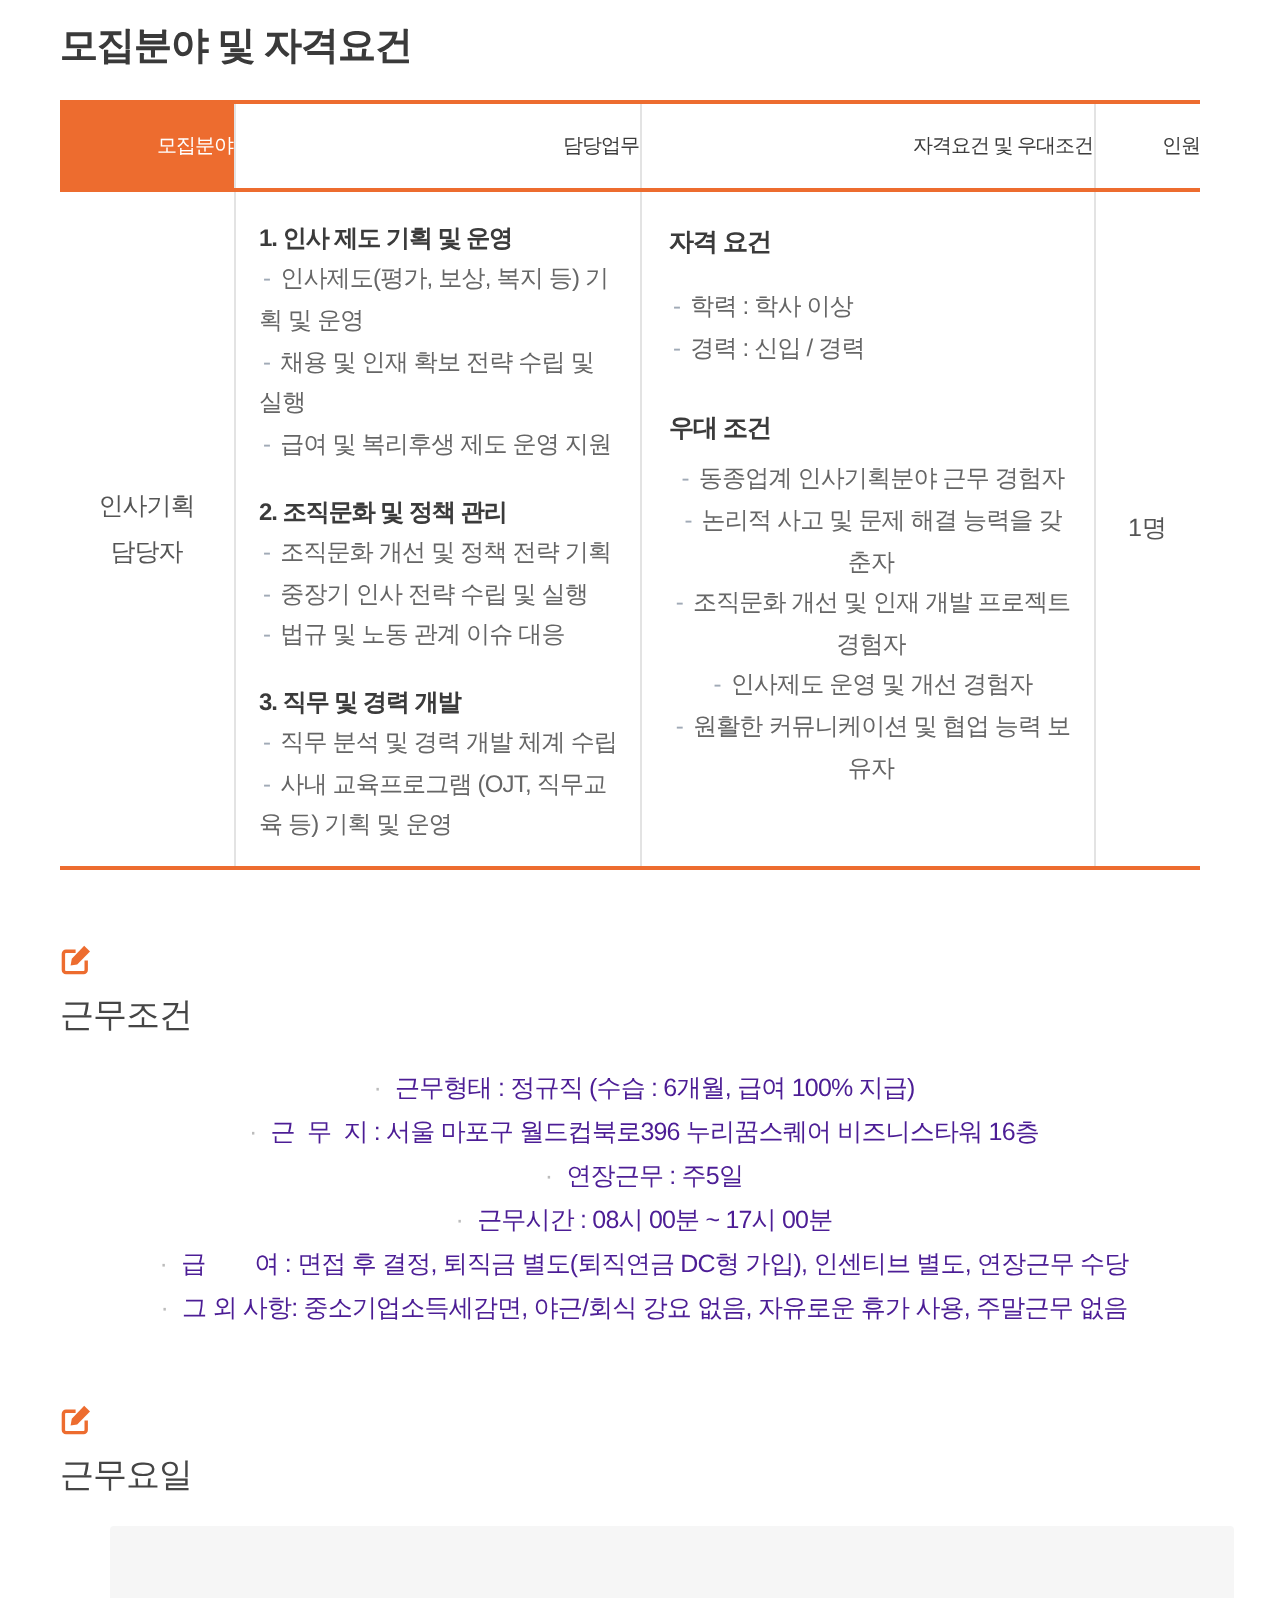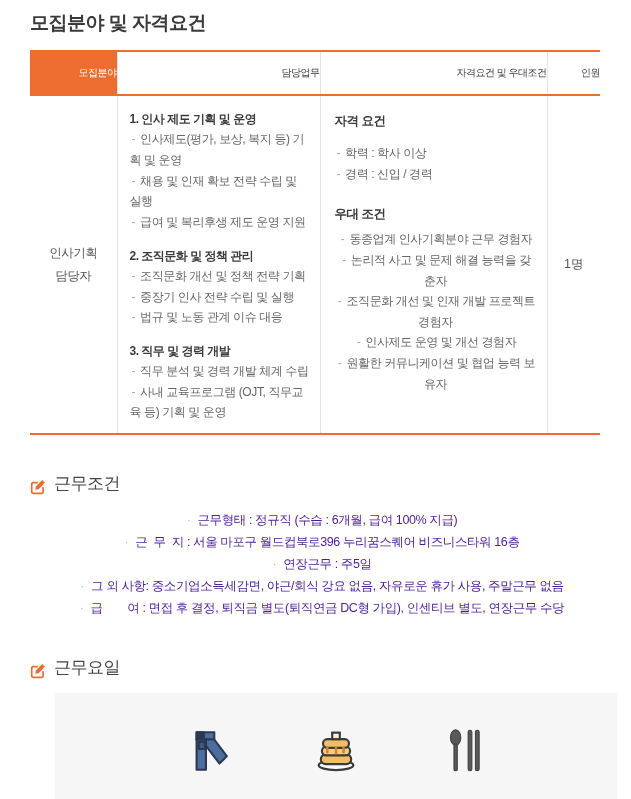--- a/index.html
+++ b/index.html
@@ -40,21 +40,21 @@
   .duty-group:last-child { margin-bottom:0; }
   .group-title { font-weight:700; color:#3b3b3b; font-size:12px; letter-spacing:-0.5px; line-height:1.7; }
   .dash-item { color:#666; line-height:1.72; letter-spacing:-0.4px; }
   .dash-item::before { content:"-"; color:#a0aab6; margin:0 5px 0 2px; }
 
   .qual-group-title { font-weight:700; color:#3b3b3b; font-size:12.5px; letter-spacing:-0.5px; }
   .qual-items { margin-top:13px; }
   .qual-group + .qual-group { margin-top:22px; }
 
   
-  .section-head { display:flex; align-items:flex-end; gap:8px; margin-top:37px; }
+  .section-head { display:flex; align-items:flex-start; gap:8px; margin-top:37px;flex-direction:column; }
   .section-head .head-icon { display:inline-flex; width:16px; height:16px; }
   .section-title { font-size:17px; font-weight:500; color:#454545; letter-spacing:-0.5px; }
 
   
   ul.work-list { list-style:none; margin:14px 0 0 14px; }
   ul.work-list li {
     font-size:12.5px; color:#4c1d95; line-height:1.76; letter-spacing:-0.4px;
     white-space:pre-wrap;
     text-align:center;
   }
@@ -149,22 +149,23 @@
         <path fill="#ed6c2f" d="M12.1 0.9 15 3.8 8.6 10.2 5.3 10.8 5.9 7.4z"></path>
       </svg>
     </span>
     <span class="section-title">근무조건</span>
   </div>
 
   <ul class="work-list">
     <li>근무형태 : 정규직 (수습 : 6개월, 급여 100% 지급)</li>
     <li>근  무  지 : 서울 마포구 월드컵북로396 누리꿈스퀘어 비즈니스타워 16층</li>
     <li>연장근무 : 주5일</li>
+    <li>근무시간 : 08시 00분 ~ 17시 00분</li>
+    <li>급        여 : 면접 후 결정, 퇴직금 별도(퇴직연금 DC형 가입), 인센티브 별도, 연장근무 수당</li>
     <li>그 외 사항: 중소기업소득세감면, 야근/회식 강요 없음, 자유로운 휴가 사용, 주말근무 없음</li>
-    <li>급        여 : 면접 후 결정, 퇴직금 별도(퇴직연금 DC형 가입), 인센티브 별도, 연장근무 수당</li>
   </ul>
 
   <div class="section-head">
     <span class="head-icon">
       <svg viewBox="0 0 16 16" width="16" height="16">
         <path fill="none" stroke="#ed6c2f" stroke-width="1.7" d="M13.1 8.3V13a1.3 1.3 0 0 1-1.3 1.3H3A1.3 1.3 0 0 1 1.7 13V4.9A1.3 1.3 0 0 1 3 3.6h4.8"></path>
         <path fill="#ed6c2f" d="M12.1 0.9 15 3.8 8.6 10.2 5.3 10.8 5.9 7.4z"></path>
       </svg>
     </span>
     <span class="section-title">근무요일</span>

